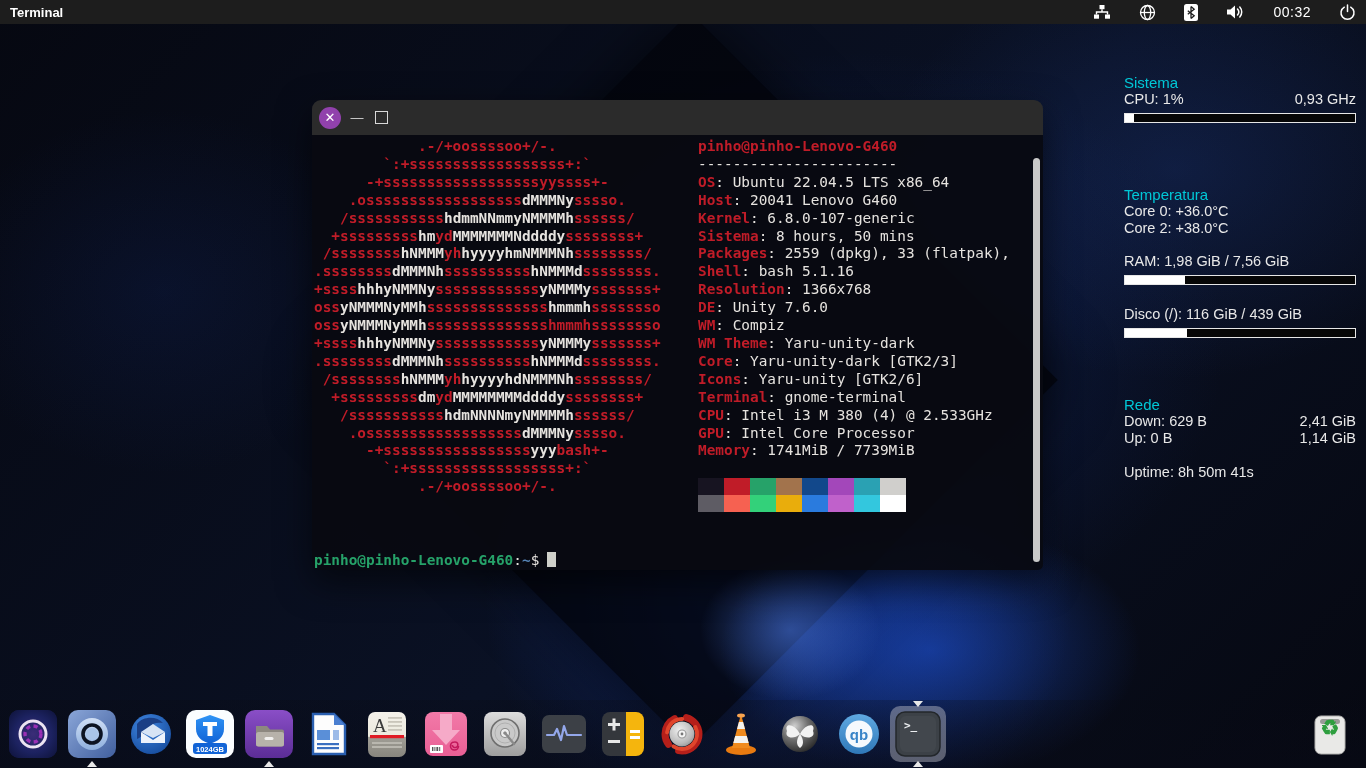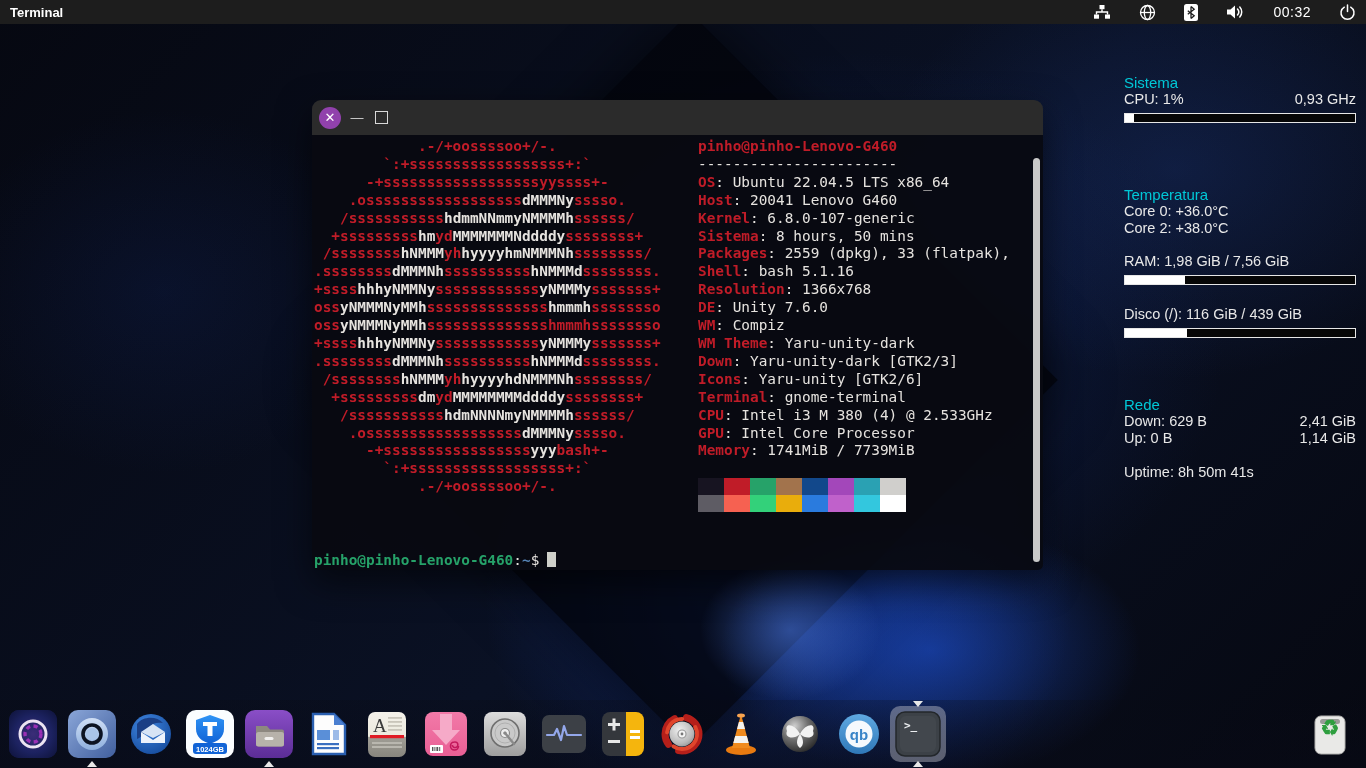--- a/index.html
+++ b/index.html
@@ -194,21 +194,21 @@
 </span><span class="ar b">OS</span><span class="aw">: Ubuntu 22.04.5 LTS x86_64
 </span><span class="ar b">Host</span><span class="aw">: 20041 Lenovo G460
 </span><span class="ar b">Kernel</span><span class="aw">: 6.8.0-107-generic
 </span><span class="ar b">Sistema</span><span class="aw">: 8 hours, 50 mins
 </span><span class="ar b">Packages</span><span class="aw">: 2559 (dpkg), 33 (flatpak),
 </span><span class="ar b">Shell</span><span class="aw">: bash 5.1.16
 </span><span class="ar b">Resolution</span><span class="aw">: 1366x768
 </span><span class="ar b">DE</span><span class="aw">: Unity 7.6.0
 </span><span class="ar b">WM</span><span class="aw">: Compiz
 </span><span class="ar b">WM Theme</span><span class="aw">: Yaru-unity-dark
-</span><span class="ar b">Down</span><span class="aw">: Yaru-unity-dark [GTK2/3]
+</span><span class="ar b">Core</span><span class="aw">: Yaru-unity-dark [GTK2/3]
 </span><span class="ar b">Icons</span><span class="aw">: Yaru-unity [GTK2/6]
 </span><span class="ar b">Terminal</span><span class="aw">: gnome-terminal
 </span><span class="ar b">CPU</span><span class="aw">: Intel i3 M 380 (4) @ 2.533GHz
 </span><span class="ar b">GPU</span><span class="aw">: Intel Core Processor
 </span><span class="ar b">Memory</span><span class="aw">: 1741MiB / 7739MiB
 </span></pre>
     <div class="palette">
         <div class="prow"><i style="background: rgb(23, 20, 33);"></i><i style="background: rgb(192, 28, 40);"></i><i style="background: rgb(38, 162, 105);"></i><i style="background: rgb(162, 115, 76);"></i><i style="background: rgb(18, 72, 139);"></i><i style="background: rgb(163, 71, 186);"></i><i style="background: rgb(42, 161, 179);"></i><i style="background: rgb(208, 207, 204);"></i></div>
         <div class="prow"><i style="background: rgb(94, 92, 100);"></i><i style="background: rgb(246, 97, 81);"></i><i style="background: rgb(51, 209, 122);"></i><i style="background: rgb(233, 173, 12);"></i><i style="background: rgb(42, 123, 222);"></i><i style="background: rgb(192, 97, 203);"></i><i style="background: rgb(51, 199, 222);"></i><i style="background: rgb(255, 255, 255);"></i></div>
       </div>

